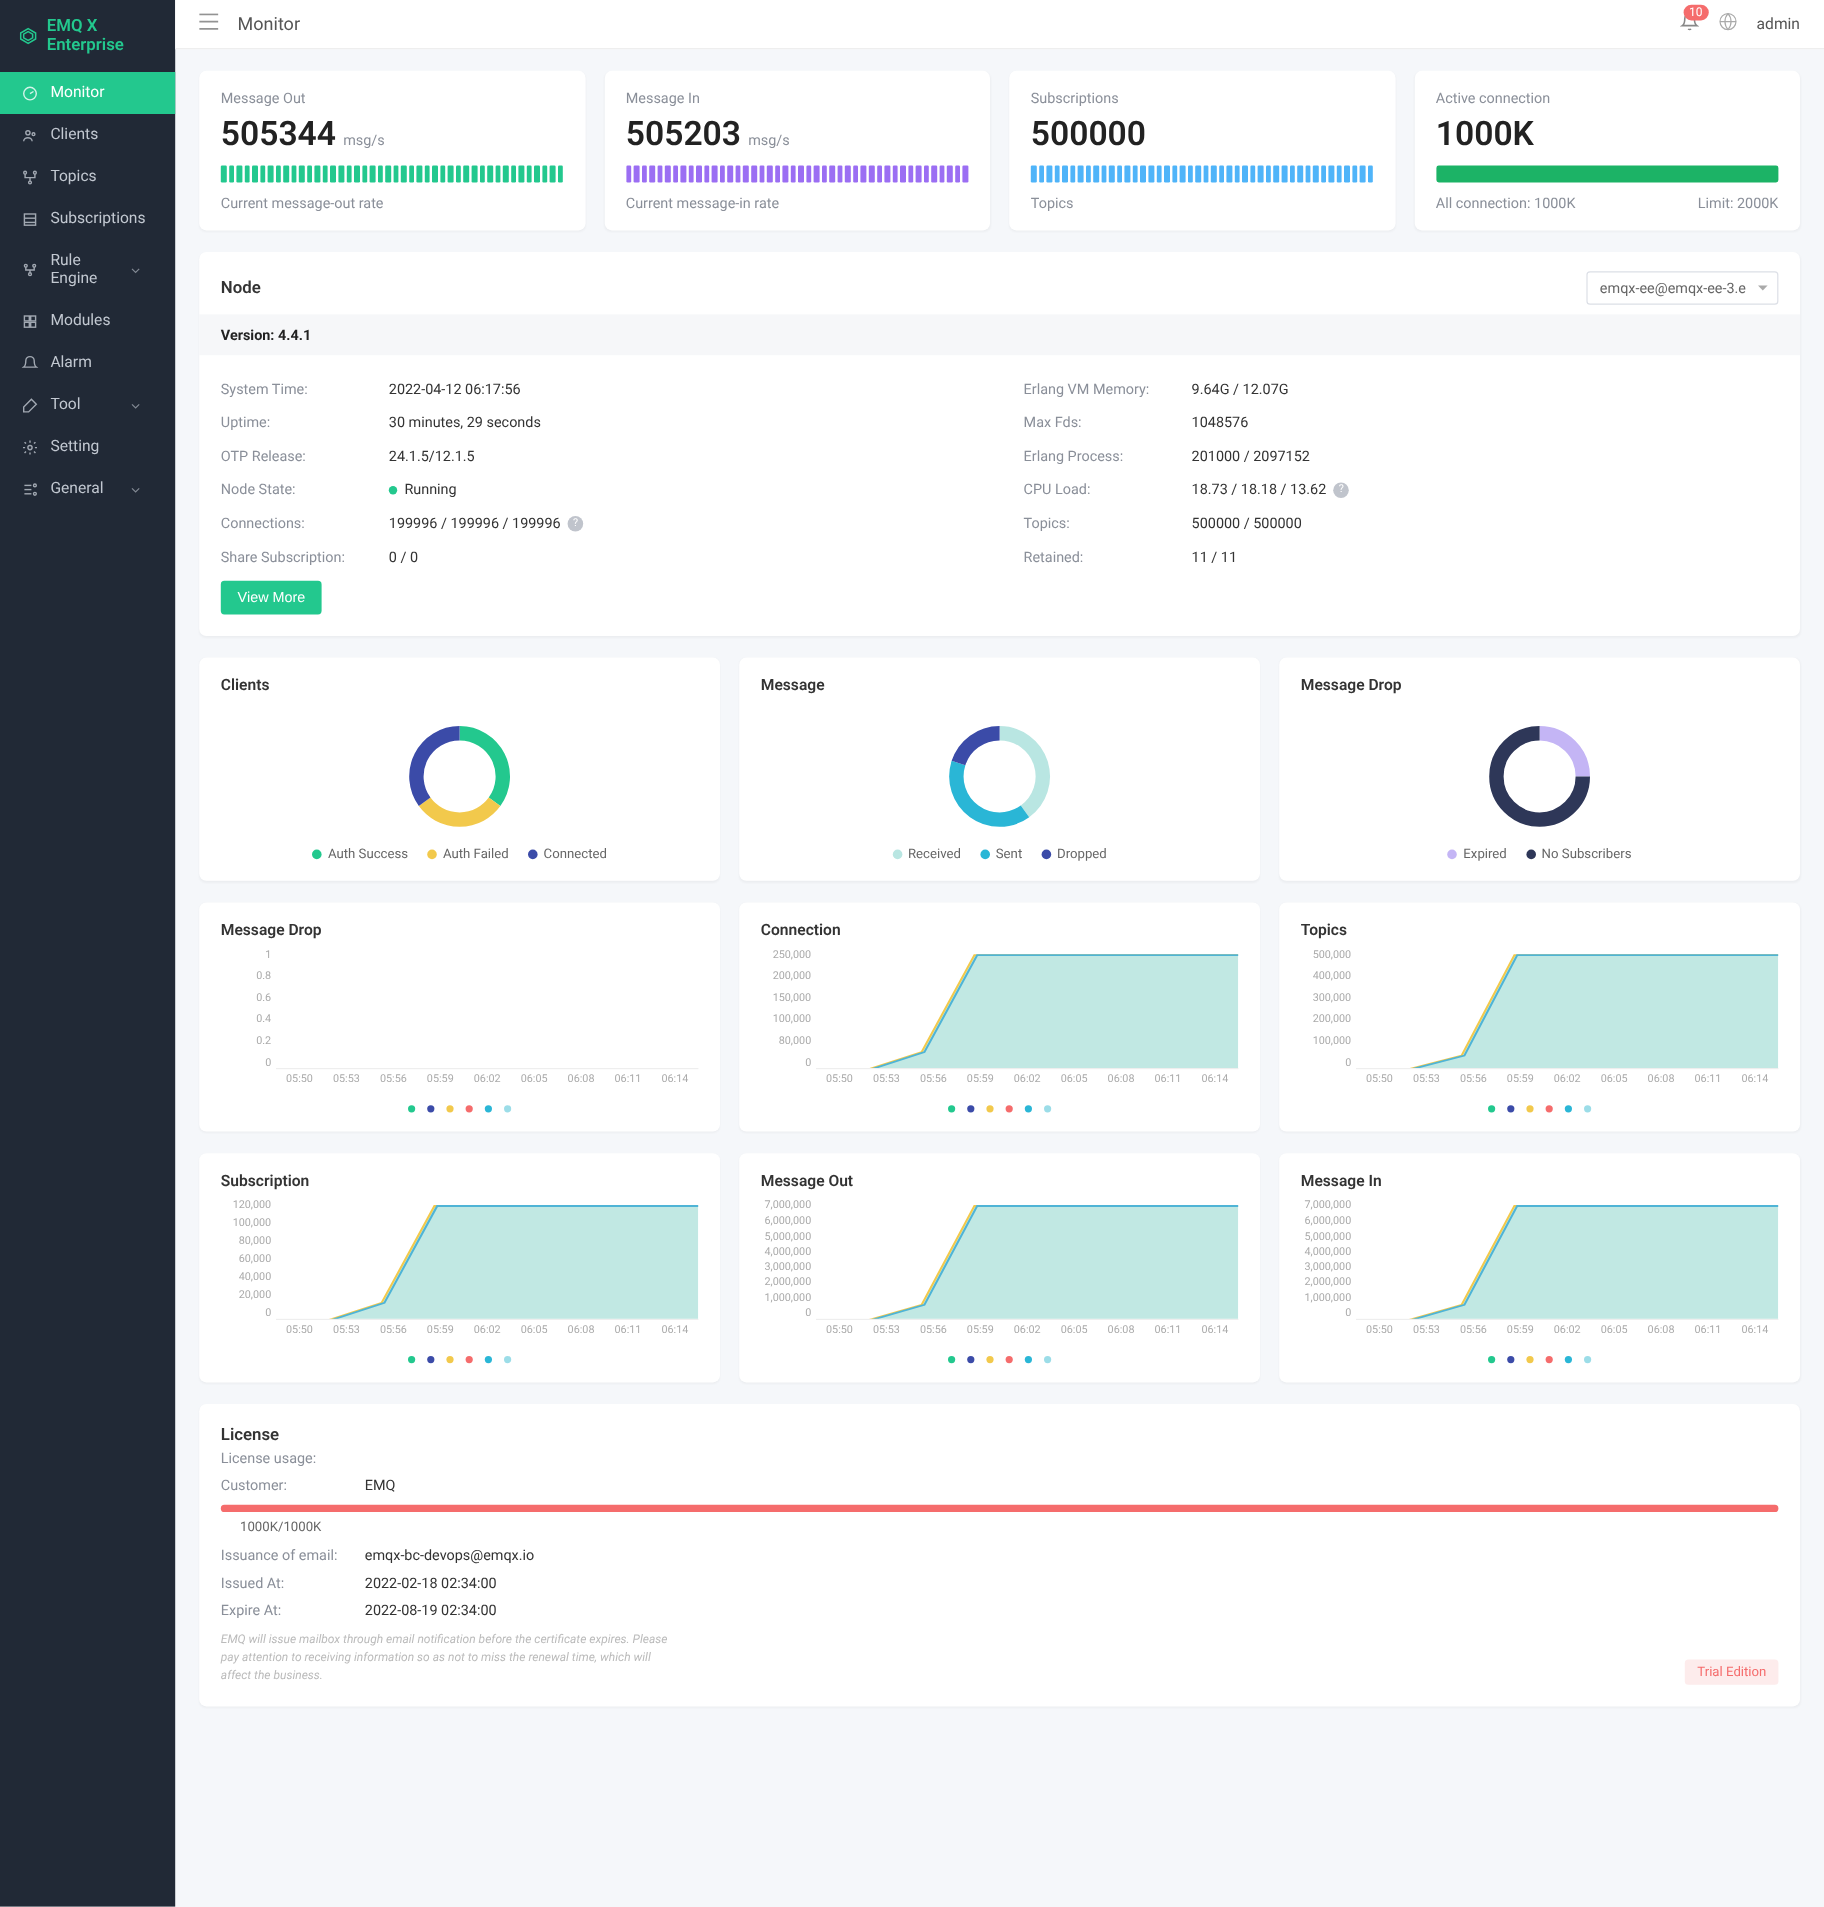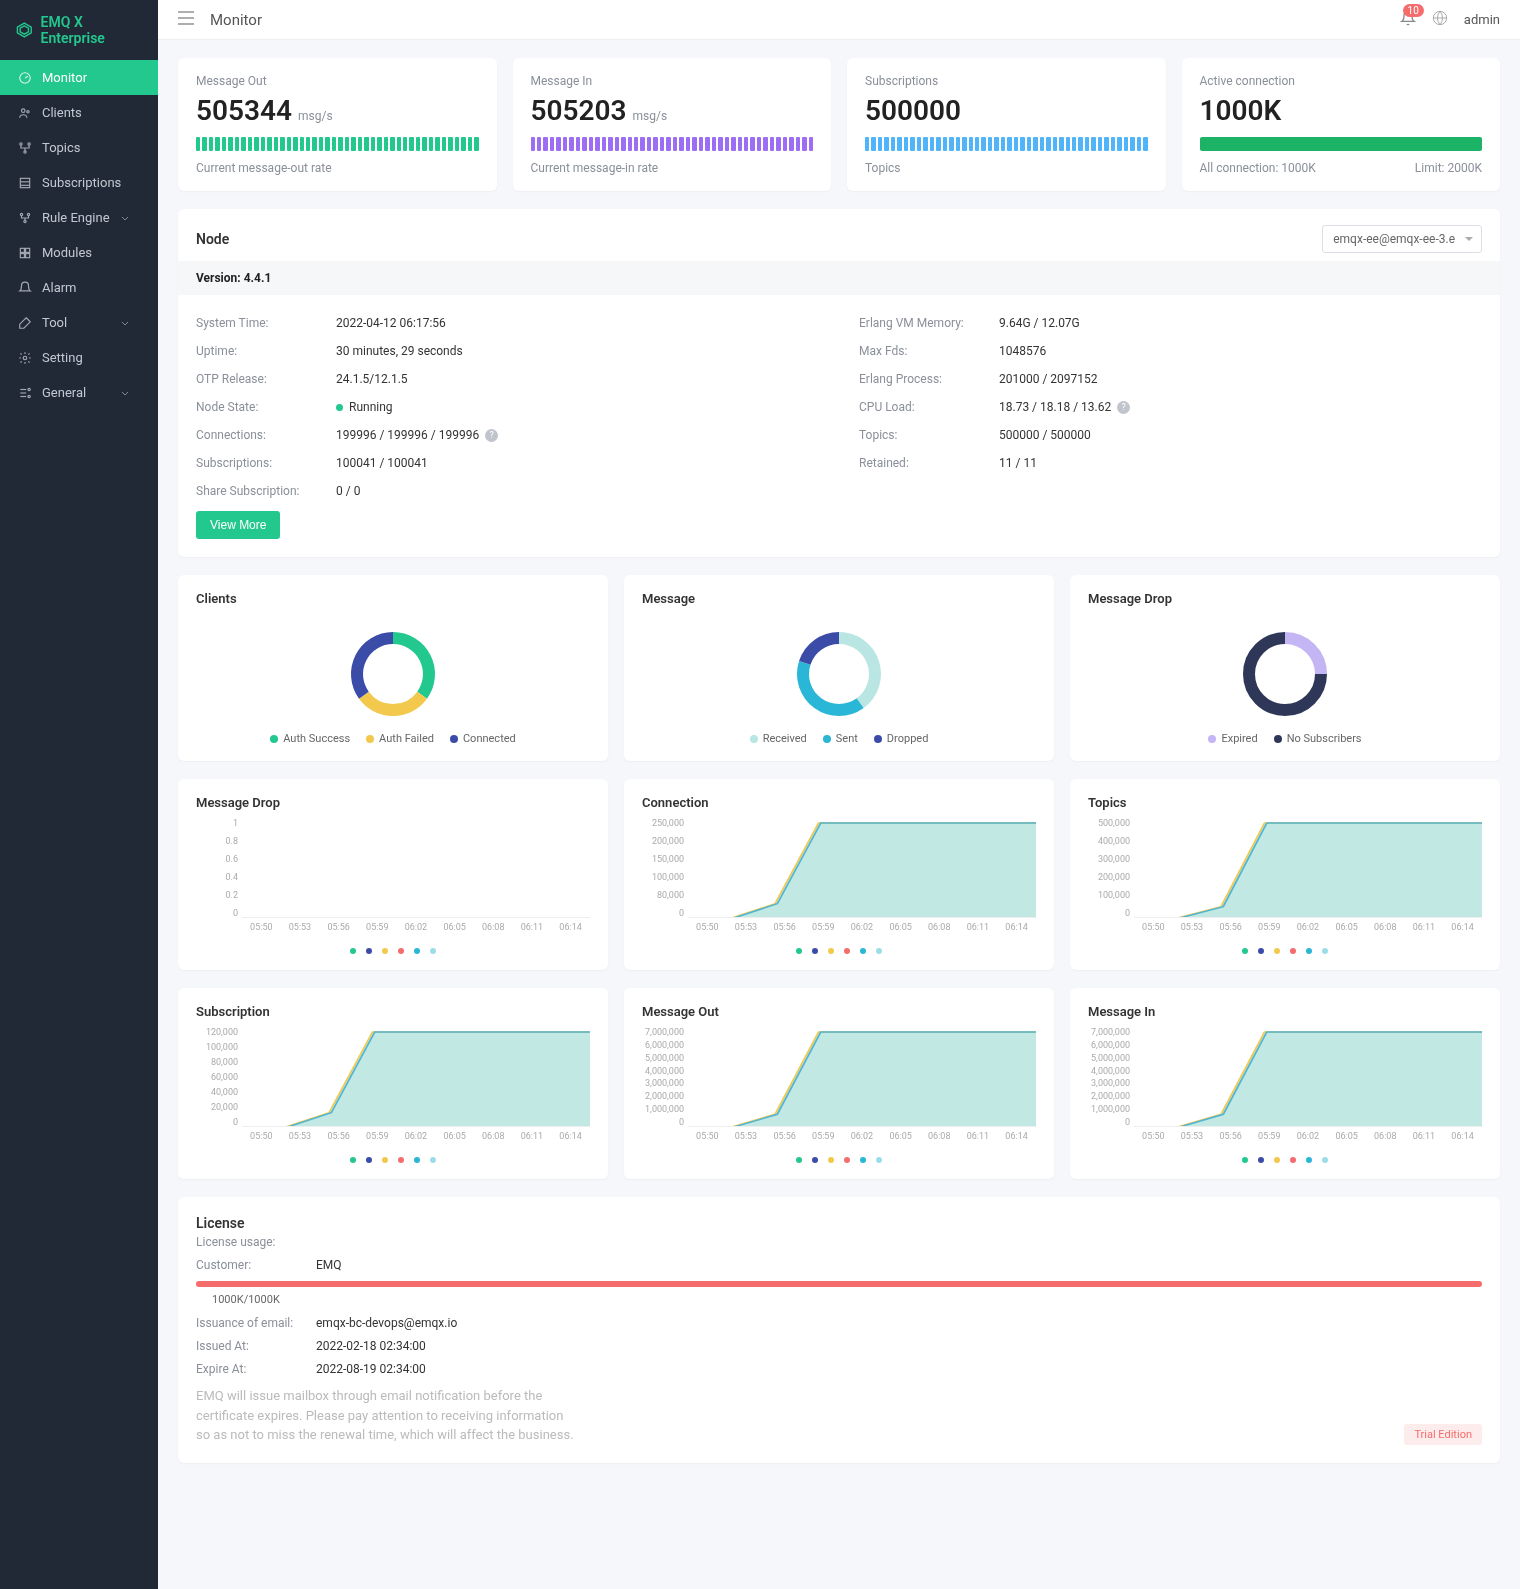--- a/index.html
+++ b/index.html
@@ -1,20 +1,20 @@
 <!DOCTYPE html>
 <html><head>
 <meta charset="utf-8">
 <style>
 * { margin: 0; padding: 0; box-sizing: border-box; }
 body { font-family: -apple-system, BlinkMacSystemFont, "Segoe UI", Roboto, "Helvetica Neue", sans-serif; background: #f5f7fa; color: #333; font-size: 13px; }
 .app { display: flex; min-height: 100vh; }
 
 
-.sidebar { width: 158px; background: #212936; color: #c2c8d1; flex-shrink: 0; }
+.sidebar { width: 146px; background: #212936; color: #c2c8d1; flex-shrink: 0; }
 .logo { display: flex; align-items: center; padding: 14px 16px; color: #23c88e; font-weight: 600; font-size: 14px; }
 .logo svg { margin-right: 8px; }
 .nav { list-style: none; }
 .nav-item { display: flex; align-items: center; padding: 10px 18px; cursor: pointer; font-size: 13px; position: relative; }
 .nav-item.active { background: #23c88e; color: #fff; }
 .nav-item svg { margin-right: 10px; flex-shrink: 0; opacity: 0.8; }
 .nav-item .chev { margin-left: auto; opacity: 0.6; }
 
 
 .main { flex: 1; display: flex; flex-direction: column; min-width: 0; }
@@ -74,21 +74,21 @@
 .dots i { width: 6px; height: 6px; border-radius: 50%; display: inline-block; }
 
 
 .license-card { background: #fff; border-radius: 6px; padding: 18px; box-shadow: 0 1px 2px rgba(0,0,0,0.04); position: relative; }
 .license-title { font-weight: 600; font-size: 14px; margin-bottom: 4px; }
 .lic-row { display: flex; font-size: 12px; margin-bottom: 9px; }
 .lic-k { width: 120px; color: #8a8f99; }
 .lic-v { color: #333; }
 .lic-bar { height: 6px; background: #f56c6c; border-radius: 3px; margin: 4px 0 6px; }
 .lic-usage-val { font-size: 11px; color: #666; margin-bottom: 10px; margin-left: 16px; }
-.lic-note { font-size: 13px; color: #bbb; line-height: 1.5; max-width: 380px; margin-top: 10px; }
+.lic-note { font-size: 10px; color: #bbb; line-height: 1.5; max-width: 380px; margin-top: 10px; font-style: italic; }
 .trial-badge { position: absolute; right: 18px; bottom: 18px; background: #fdecec; color: #f56c6c; font-size: 11px; padding: 4px 10px; border-radius: 3px; }
 </style>
 </head>
 <body>
 
 <div class="app">
   <aside class="sidebar">
     <div class="logo">
       <svg width="18" height="18" viewBox="0 0 24 24" fill="none" stroke="#23c88e" stroke-width="2">
           <polygon points="12 2 22 8 22 16 12 22 2 16 2 8 12 2"></polygon>
@@ -413,24 +413,20 @@
               </div>
               <div class="node-row">
                 <div class="node-k">Node State:</div>
                 <div class="node-v"><span class="dot-green"></span>Running</div>
               </div>
               <div class="node-row">
                 <div class="node-k">Connections:</div>
                 <div class="node-v">199996 / 199996 / 199996 <span class="q-icon">?</span></div>
               </div>
               <div class="node-row">
-                <div class="node-k">Subscriptions:</div>
-                <div class="node-v">100041 / 100041</div>
-              </div>
-              <div class="node-row">
                 <div class="node-k">Share Subscription:</div>
                 <div class="node-v">0 / 0</div>
               </div>
             </div>
           <div id="node-right">
               <div class="node-row">
                 <div class="node-k">Erlang VM Memory:</div>
                 <div class="node-v">9.64G / 12.07G</div>
               </div>
               <div class="node-row">

